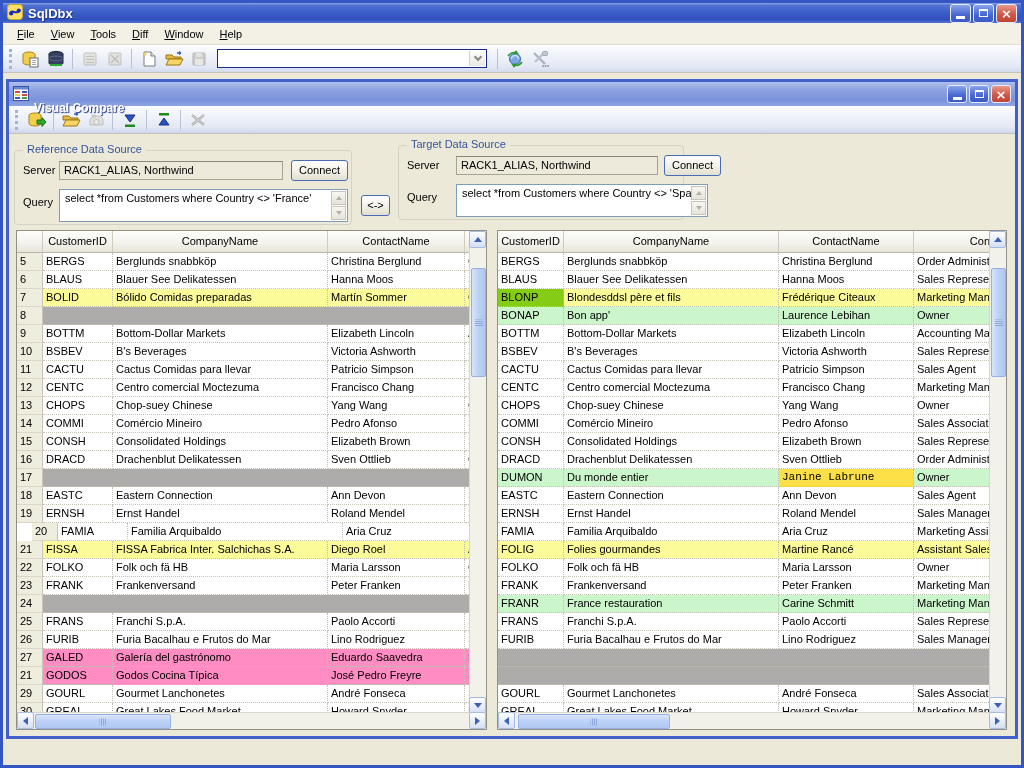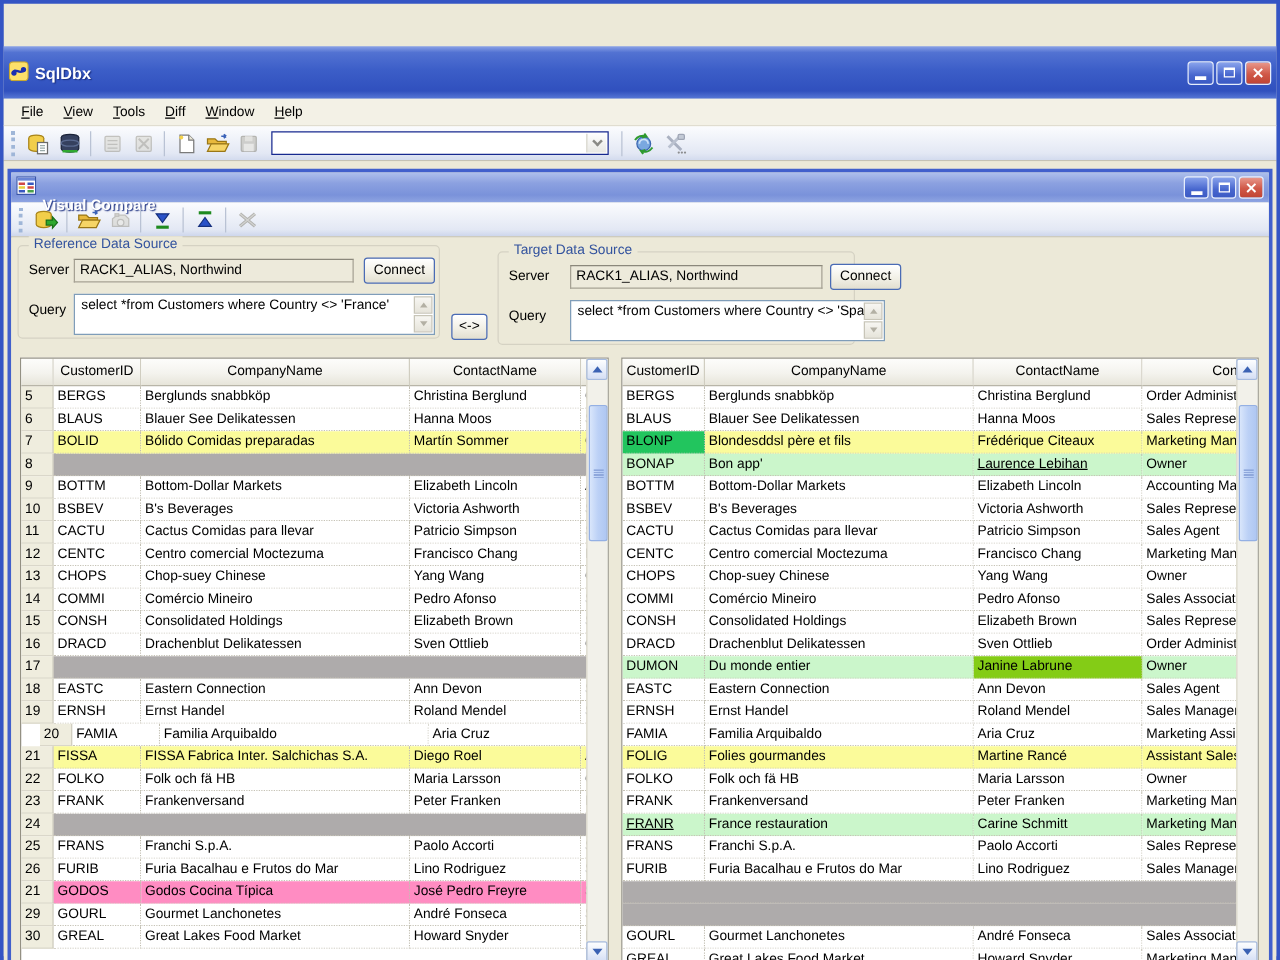--- a/index.html
+++ b/index.html
@@ -3,22 +3,22 @@
 <meta charset="utf-8">
 <style>
   * { box-sizing: border-box; margin:0; padding:0; }
   html,body { width:1024px; height:768px; overflow:hidden; }
   body { font-family:"Liberation Sans","DejaVu Sans",sans-serif; font-size:11px; background:#ECE9D8; }
 
   #win { position:absolute; left:0; top:0; width:1024px; height:768px;
          border:3px solid #3455C4; background:#ECE9D8; }
 
   
-  .titlebar { height:42px; display:flex; align-items:center; padding:0 4px;
-    background:linear-gradient(180deg,#8AA2E6 0%,#5272D2 12%,#3C5EC8 45%,#3050BE 85%,#5878D6 100%);margin-top:34px; }
+  .titlebar { height:20px; display:flex; align-items:center; padding:0 4px;
+    background:linear-gradient(180deg,#8AA2E6 0%,#5272D2 12%,#3C5EC8 45%,#3050BE 85%,#5878D6 100%); }
   .title-text { color:#fff; font-weight:bold; font-size:13px; margin-left:5px;
     text-shadow:1px 1px 1px #1B2F80; flex:1; }
   .winbtns { display:flex; gap:2px; }
   .wb { width:21px; height:19px; border-radius:3px; border:1px solid #E6EDFC;
     background:linear-gradient(180deg,#89A3EC 0%,#4766CE 60%,#3B5AC4 100%);
     display:flex; align-items:center; justify-content:center; }
   .wb.close { background:linear-gradient(180deg,#E8988C 0%,#D05848 55%,#C04434 100%); }
   .g-min { width:9px; height:3px; background:#fff; margin-top:9px; }
   .g-max { width:9px; height:8px; border:1px solid #fff; border-top-width:2px; }
   .g-x { color:#fff; font-size:13px; font-weight:bold; line-height:1; font-family:"DejaVu Sans",sans-serif; }
@@ -309,21 +309,21 @@
         <span class="tbtn">
           <svg width="20" height="18" opacity="0.6">
               <path d="M4 4 l12 10 M16 4 l-12 10" stroke="#8D8B80" stroke-width="2.6"></path>
               <path d="M4 4 l12 10 M16 4 l-12 10" stroke="#C4C2B8" stroke-width="1"></path>
             </svg>
         </span>
       </div>
 
       <div class="vcbody">
 
-        <div class="group" style="left:5px; top:6px; width:338px; height:75px;">
+        <div class="group" style="left:5px; top:16px; width:338px; height:75px;">
           <span class="group-label">Reference Data Source</span>
           <span class="fldlabel" style="left:8px; top:13px;">Server</span>
           <span class="srvfield" style="left:44px; top:10px; width:224px;">RACK1_ALIAS, Northwind</span>
           <span class="xpbtn" style="left:276px; top:9px; width:57px;">Connect</span>
           <span class="fldlabel" style="left:8px; top:45px;">Query</span>
           <span class="querybox" style="left:44px; top:38px; width:289px;">
             <span>select *from Customers where Country &lt;&gt; 'France'</span>
             <span class="spin">
               <span class="sp">
                   <span class="tri-up-g"></span>
@@ -512,20 +512,27 @@
                 <div class="gc" style="width: 6px;">Sales Representative</div>
               </div>
               <div class="grow">
                 <div class="gnum" style="width: 26px;">26</div>
                 <div class="gc" style="width: 70px;">FURIB</div>
                 <div class="gc" style="width: 215px;">Furia Bacalhau e Frutos do Mar</div>
                 <div class="gc" style="width: 137px;">Lino Rodriguez</div>
                 <div class="gc" style="width: 6px;">Sales Manager</div>
               </div>
               <div class="grow">
+                <div class="gnum" style="width: 26px;">27</div>
+                <div class="gc" style="width: 70px; background: rgb(255, 140, 194);">GALED</div>
+                <div class="gc" style="width: 215px; background: rgb(255, 140, 194);">Galería del gastrónomo</div>
+                <div class="gc" style="width: 137px; background: rgb(255, 140, 194);">Eduardo Saavedra</div>
+                <div class="gc" style="width: 6px; background: rgb(255, 140, 194);">Marketing Manager</div>
+              </div>
+              <div class="grow">
                 <div class="gnum" style="width: 26px;">21</div>
                 <div class="gc" style="width: 70px; background: rgb(255, 140, 194);">GODOS</div>
                 <div class="gc" style="width: 215px; background: rgb(255, 140, 194);">Godos Cocina Típica</div>
                 <div class="gc" style="width: 137px; background: rgb(255, 140, 194);">José Pedro Freyre</div>
                 <div class="gc" style="width: 6px; background: rgb(255, 140, 194);">Sales Manager</div>
               </div>
               <div class="grow">
                 <div class="gnum" style="width: 26px;">29</div>
                 <div class="gc" style="width: 70px;">GOURL</div>
                 <div class="gc" style="width: 215px;">Gourmet Lanchonetes</div>
@@ -586,29 +593,29 @@
                 <div class="gc" style="width: 135px;">Christina Berglund</div>
                 <div class="gc" style="width: 77px;">Order Administrator</div>
               </div>
               <div class="grow">
                 <div class="gc" style="width: 66px;">BLAUS</div>
                 <div class="gc" style="width: 215px;">Blauer See Delikatessen</div>
                 <div class="gc" style="width: 135px;">Hanna Moos</div>
                 <div class="gc" style="width: 77px;">Sales Representative</div>
               </div>
               <div class="grow">
-                <div class="gc" style="width: 66px; background: #22c55e;">BLONP</div>
+                <div class="gc" style="width: 66px; background: #84cc16;">BLONP</div>
                 <div class="gc" style="width: 215px; background: rgb(251, 251, 154);">Blondesddsl père et fils</div>
                 <div class="gc" style="width: 135px; background: rgb(251, 251, 154);">Frédérique Citeaux</div>
                 <div class="gc" style="width: 77px; background: rgb(251, 251, 154);">Marketing Manager</div>
               </div>
               <div class="grow">
                 <div class="gc" style="width: 66px; background: rgb(203, 246, 203);">BONAP</div>
                 <div class="gc" style="width: 215px; background: rgb(203, 246, 203);">Bon app'</div>
-                <div class="gc" style="width: 135px; background: rgb(203, 246, 203); text-decoration: underline;">Laurence Lebihan</div>
+                <div class="gc" style="width: 135px; background: rgb(203, 246, 203);">Laurence Lebihan</div>
                 <div class="gc" style="width: 77px; background: rgb(203, 246, 203);">Owner</div>
               </div>
               <div class="grow">
                 <div class="gc" style="width: 66px;">BOTTM</div>
                 <div class="gc" style="width: 215px;">Bottom-Dollar Markets</div>
                 <div class="gc" style="width: 135px;">Elizabeth Lincoln</div>
                 <div class="gc" style="width: 77px;">Accounting Manager</div>
               </div>
               <div class="grow">
                 <div class="gc" style="width: 66px;">BSBEV</div>
@@ -648,21 +655,21 @@
               </div>
               <div class="grow">
                 <div class="gc" style="width: 66px;">DRACD</div>
                 <div class="gc" style="width: 215px;">Drachenblut Delikatessen</div>
                 <div class="gc" style="width: 135px;">Sven Ottlieb</div>
                 <div class="gc" style="width: 77px;">Order Administrator</div>
               </div>
               <div class="grow">
                 <div class="gc" style="width: 66px; background: rgb(203, 246, 203);">DUMON</div>
                 <div class="gc" style="width: 215px; background: rgb(203, 246, 203);">Du monde entier</div>
-                <div class="gc" style="width: 135px; background: #84cc16;">Janine Labrune</div>
+                <div class="gc" style="width: 135px; background: #fde047; font-family: Liberation Mono, monospace;">Janine Labrune</div>
                 <div class="gc" style="width: 77px; background: rgb(203, 246, 203);">Owner</div>
               </div>
               <div class="grow">
                 <div class="gc" style="width: 66px;">EASTC</div>
                 <div class="gc" style="width: 215px;">Eastern Connection</div>
                 <div class="gc" style="width: 135px;">Ann Devon</div>
                 <div class="gc" style="width: 77px;">Sales Agent</div>
               </div>
               <div class="grow">
                 <div class="gc" style="width: 66px;">ERNSH</div>
@@ -688,21 +695,21 @@
                 <div class="gc" style="width: 135px;">Maria Larsson</div>
                 <div class="gc" style="width: 77px;">Owner</div>
               </div>
               <div class="grow">
                 <div class="gc" style="width: 66px;">FRANK</div>
                 <div class="gc" style="width: 215px;">Frankenversand</div>
                 <div class="gc" style="width: 135px;">Peter Franken</div>
                 <div class="gc" style="width: 77px;">Marketing Manager</div>
               </div>
               <div class="grow">
-                <div class="gc" style="width: 66px; background: rgb(203, 246, 203); text-decoration: underline;">FRANR</div>
+                <div class="gc" style="width: 66px; background: rgb(203, 246, 203);">FRANR</div>
                 <div class="gc" style="width: 215px; background: rgb(203, 246, 203);">France restauration</div>
                 <div class="gc" style="width: 135px; background: rgb(203, 246, 203);">Carine Schmitt</div>
                 <div class="gc" style="width: 77px; background: rgb(203, 246, 203);">Marketing Manager</div>
               </div>
               <div class="grow">
                 <div class="gc" style="width: 66px;">FRANS</div>
                 <div class="gc" style="width: 215px;">Franchi S.p.A.</div>
                 <div class="gc" style="width: 135px;">Paolo Accorti</div>
                 <div class="gc" style="width: 77px;">Sales Representative</div>
               </div>

